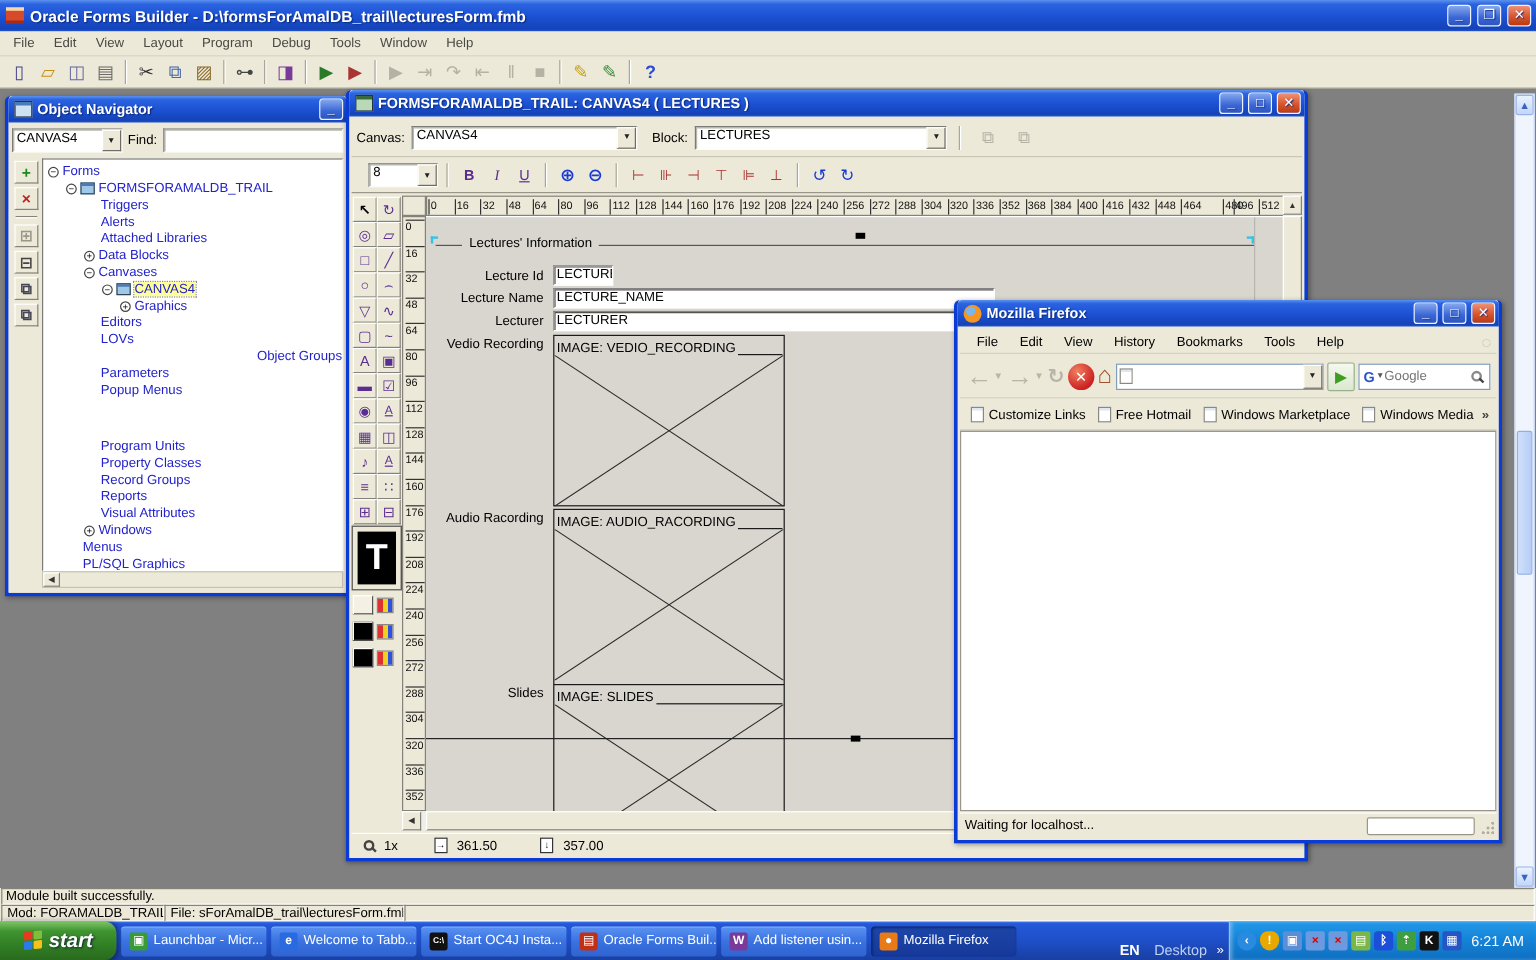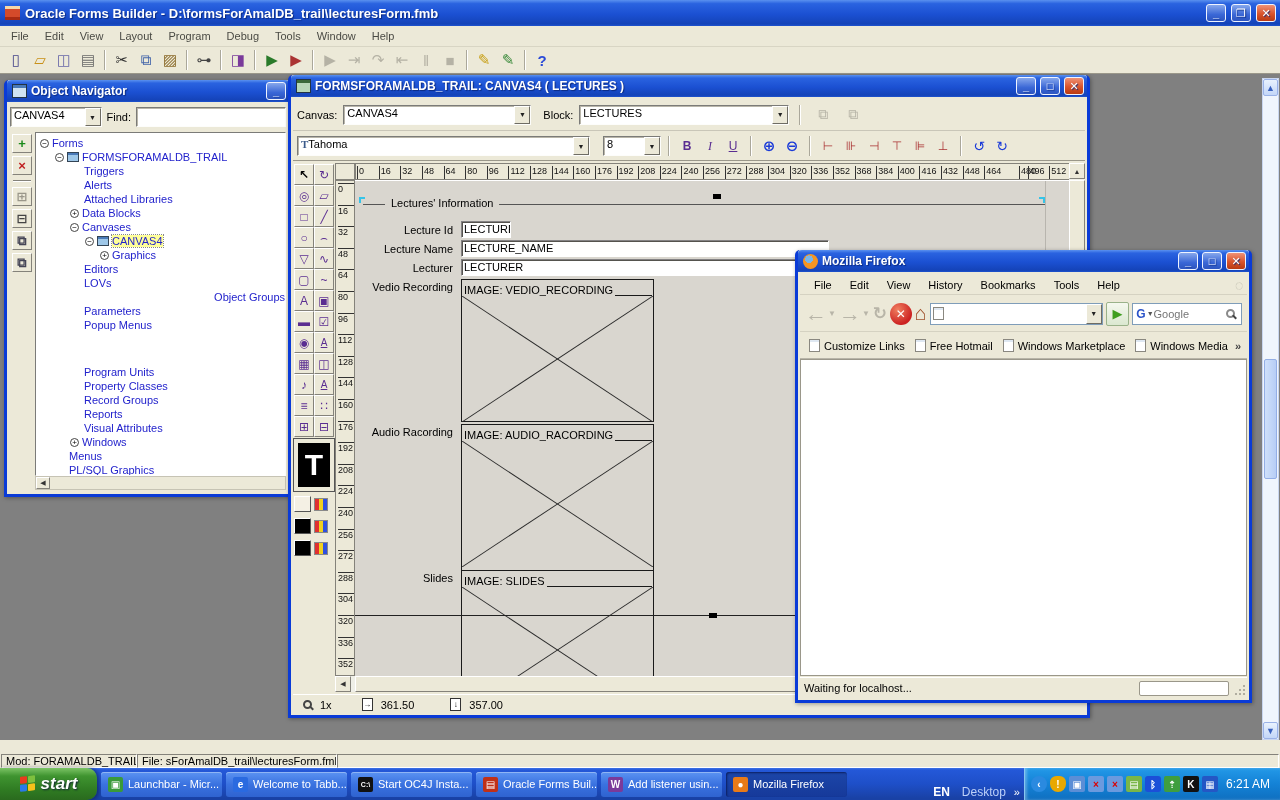--- a/index.html
+++ b/index.html
@@ -347,24 +347,20 @@
       <span style="margin-left:6px;">Block:</span>
       <div class="combo sunken" style="width:210px;height:20px;">
         <span class="val">LECTURES</span>
         <span class="ddbtn">▼</span>
       </div>
       <span class="tsep"></span>
       <span class="tbtn" style="color:#b5b2a5;font-size:14px;">⧉</span>
       <span class="tbtn" style="color:#b5b2a5;font-size:14px;">⧉</span>
     </div>
     <div id="cv-row2">
-      <div class="combo sunken" style="width:293px;height:20px;">
-        <span class="val"><b style="color:#3a5a8a;font-family:'Liberation Serif',serif;">T</b><span>Tahoma</span></span>
-        <span class="ddbtn">▼</span>
-      </div>
       <div class="combo sunken" style="width:58px;height:20px;margin-left:10px;">
         <span class="val">8</span>
         <span class="ddbtn">▼</span>
       </div>
       <span class="tsep"></span>
       <span class="fmt" style="font-weight:bold;color:#5a2d91;">B</span>
       <span class="fmt" style="font-style:italic;color:#5a2d91;font-family:'Liberation Serif',serif;">I</span>
       <span class="fmt" style="text-decoration:underline;color:#5a2d91;">U</span>
       <span class="tsep"></span>
       <span class="fmt" style="color:#1a3ad8;font-size:15px;font-weight:bold;">⊕</span>
@@ -619,20 +615,21 @@
       </div>
     <div id="ff-content"></div>
     <div id="ff-status">
       <span>Waiting for localhost...</span>
       <span id="ff-progress"></span>
       <span id="ff-grip"></span>
     </div>
   </div>
 
   <div id="main-status">
+    <div id="ms-line1">Module built successfully.</div>
     <div class="ms-box" style="left:1px;width:136px;">Mod: FORAMALDB_TRAIL</div>
     <div class="ms-box" style="left:137px;width:200px;">File: sForAmalDB_trail\lecturesForm.fmb</div>
     <div class="ms-box" style="left:337px;right:1px;"></div>
   </div>
 
   <div id="taskbar">
     <div id="startbtn">
       <span class="winflag">
         <i style="background:#e83a1e;"></i>
           <i style="background:#7ec03e;"></i>

